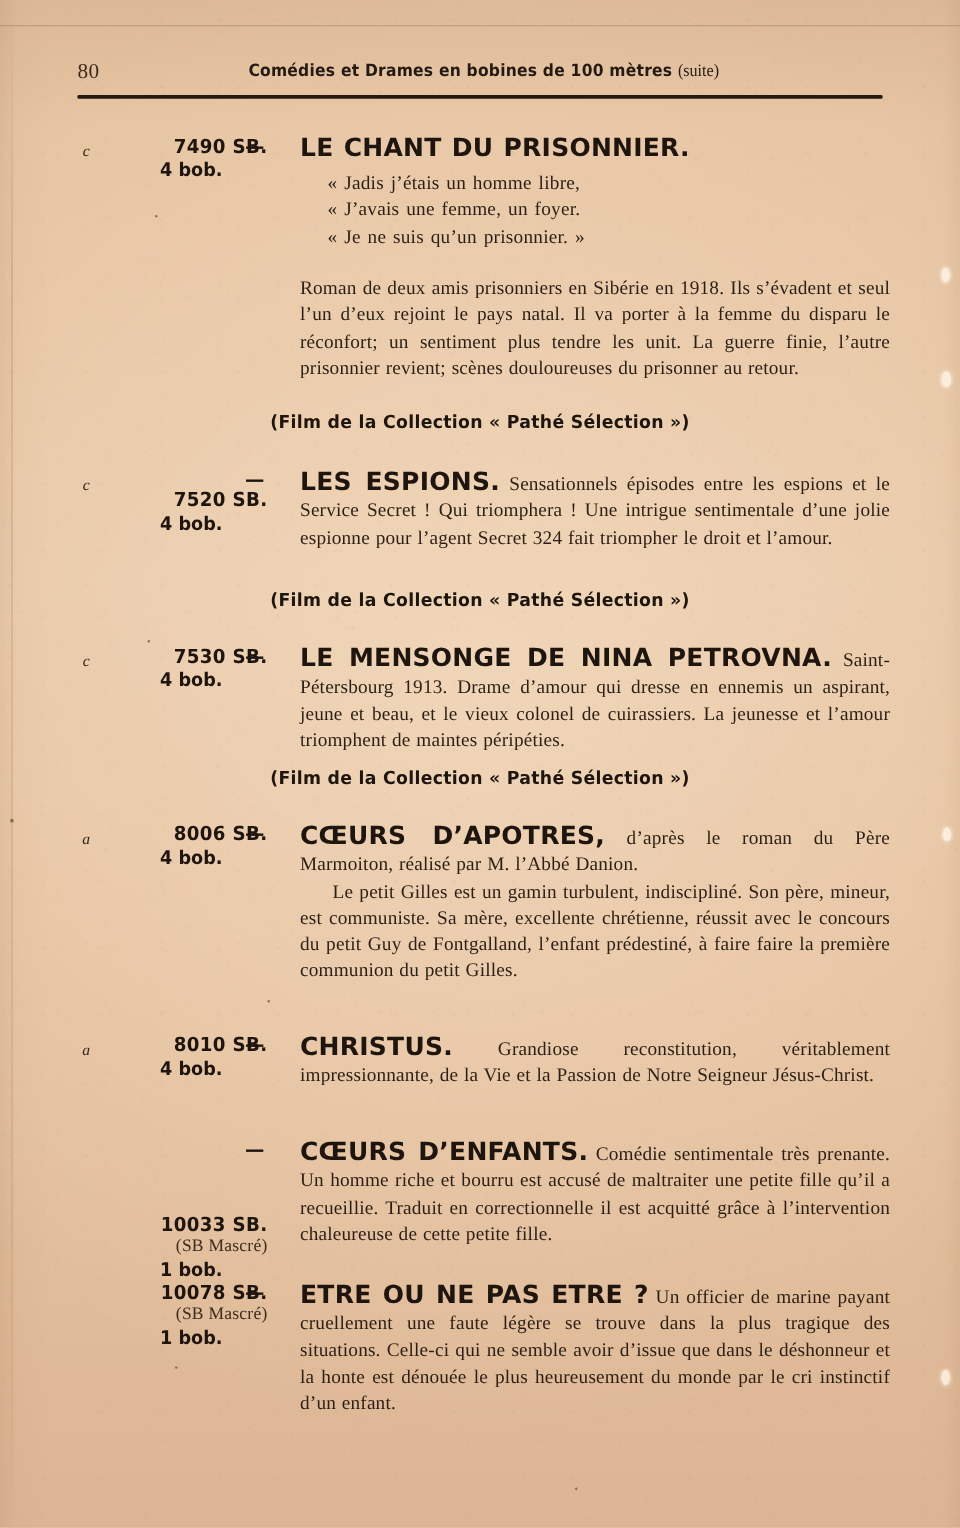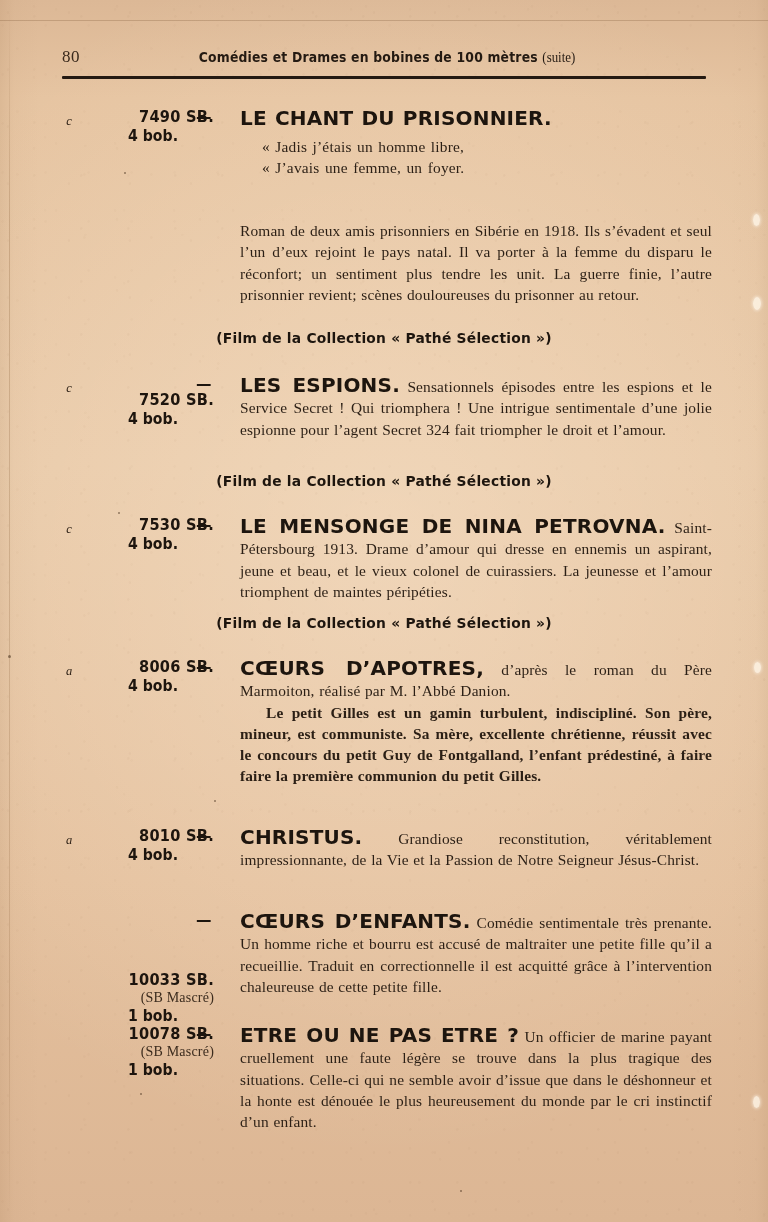--- a/index.html
+++ b/index.html
@@ -195,21 +195,20 @@
     font-weight: bold;
     font-size: 20px;
     letter-spacing: .2px;
     color: #1d150e;
     word-spacing: 1px;
   }
   .para2 {
     display: block;
     text-indent: 26px;
     text-align: justify;
-    font-weight: bold;
   }
   
   .verse {
     position: absolute;
     left: 262px;
     width: 420px;
     font-family: "Liberation Serif", "DejaVu Serif", serif;
     font-size: 15.4px;
     line-height: 21.3px;
     color: #2b1f15;
@@ -267,20 +266,21 @@
         <span class="refnum">7490 SB.</span>
         <span class="reels">4 bob.</span>
       </div>
       <span class="dash" style="top:0px;">—</span>
       <div class="body noindent" style="top:0px;">
         <span class="title">LE CHANT DU PRISONNIER.</span>
       </div>
       <div class="verse" style="top:28px;">
         <div>« Jadis j’étais un homme libre,</div>
         <div>« J’avais une femme, un foyer.</div>
+        <div>« Je ne suis qu’un prisonnier. »</div>
       </div>
       <div class="body" style="top:112px;">Roman de deux amis prisonniers en Sibérie en 1918. Ils s’évadent et seul l’un d’eux rejoint le pays natal. Il va porter à la femme du disparu le réconfort; un sentiment plus tendre les unit. La guerre finie, l’autre prisonnier revient; scènes douloureuses du prisonner au retour.</div>
     </div>
     <div class="collection" style="top:330px;">(Film de la Collection « Pathé Sélection »)</div>
 
     <div class="entry" style="top:375px;">
       <span class="marginal" style="top:6px;">c</span>
       <div class="refcol" style="top:16px;">
         <span class="refnum">7520 SB.</span>
         <span class="reels">4 bob.</span>

